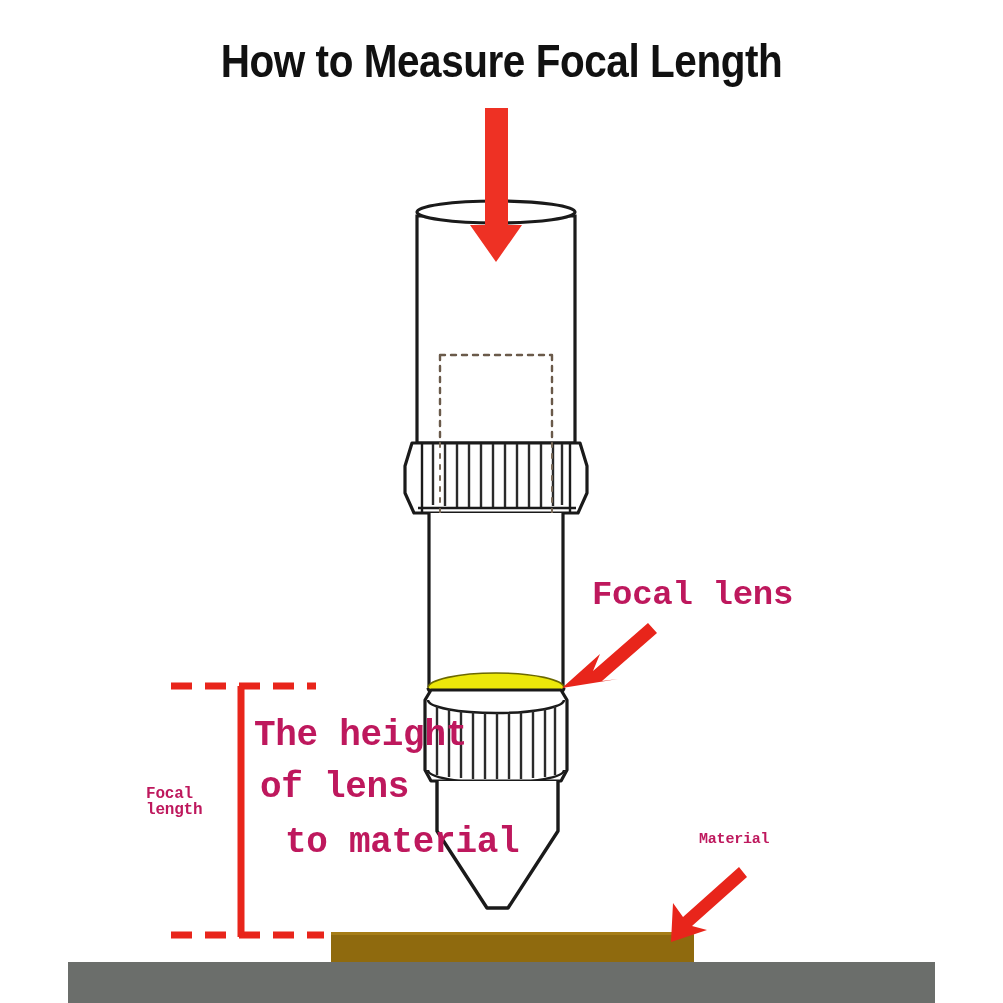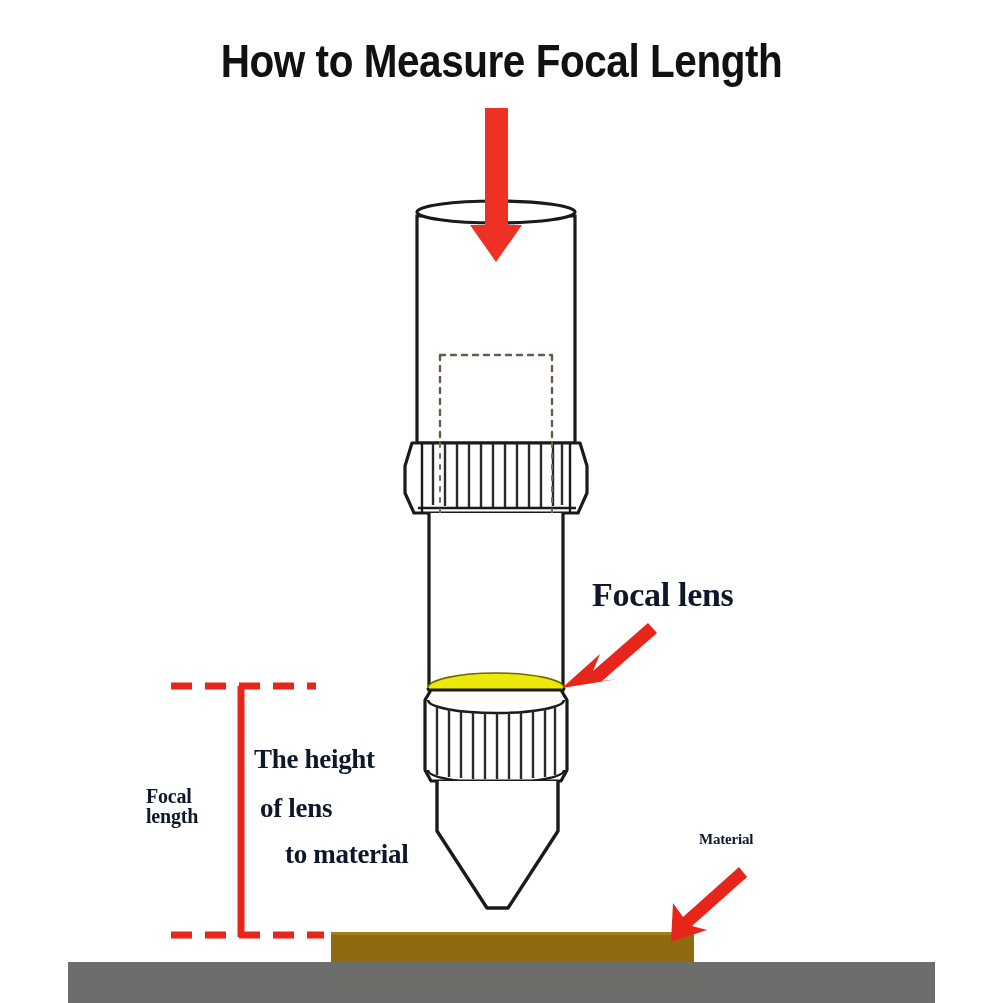--- a/index.html
+++ b/index.html
@@ -35,57 +35,57 @@
     font-weight: bold;
     font-size: 46px;
     letter-spacing: -0.5px;
     color: #111111;
     white-space: nowrap;
     transform: scaleX(0.88);
     transform-origin: 50% 50%;
   }
   .lbl {
     position: absolute;
-    font-family: Liberation Serif, serif;
+    font-family: Liberation Mono, monospace;
     font-weight: bold;
-    color: #0f172a;
+    color: #be185d;
     white-space: nowrap;
     line-height: 1.0;
   }
   .lbl-focal-lens {
     left: 592px;
     top: 578px;
     font-size: 34px;
     letter-spacing: -0.3px;
   }
   .lbl-material {
     left: 699px;
     top: 832px;
     font-size: 15px;
     letter-spacing: -0.2px;
   }
   .lbl-focal-length {
     left: 146px;
     top: 786px;
-    font-size: 20px;
+    font-size: 16px;
     letter-spacing: -0.2px;
   }
   .lbl-focal-length .ln2 {
     display: block;
   }
   .lbl-height {
     left: 254px;
-    top: 746px;
-    font-size: 27px;
+    top: 718px;
+    font-size: 36px;
     letter-spacing: -0.3px;
   }
   .lbl-height .ln {
     display: block;
   }
-  .lbl-height .ln2 { margin-top: 22px; margin-left: 6px; }
+  .lbl-height .ln2 { margin-top: 16px; margin-left: 6px; }
   .lbl-height .ln3 { margin-top: 19px; margin-left: 31px; }
 </style>
 </head>
 <body>
 
 <div id="stage">
 
   <svg id="diagram-svg" viewBox="0 0 1003 1003">
 
     <rect x="68" y="962" width="867" height="41" fill="#6b6e6b"></rect>

